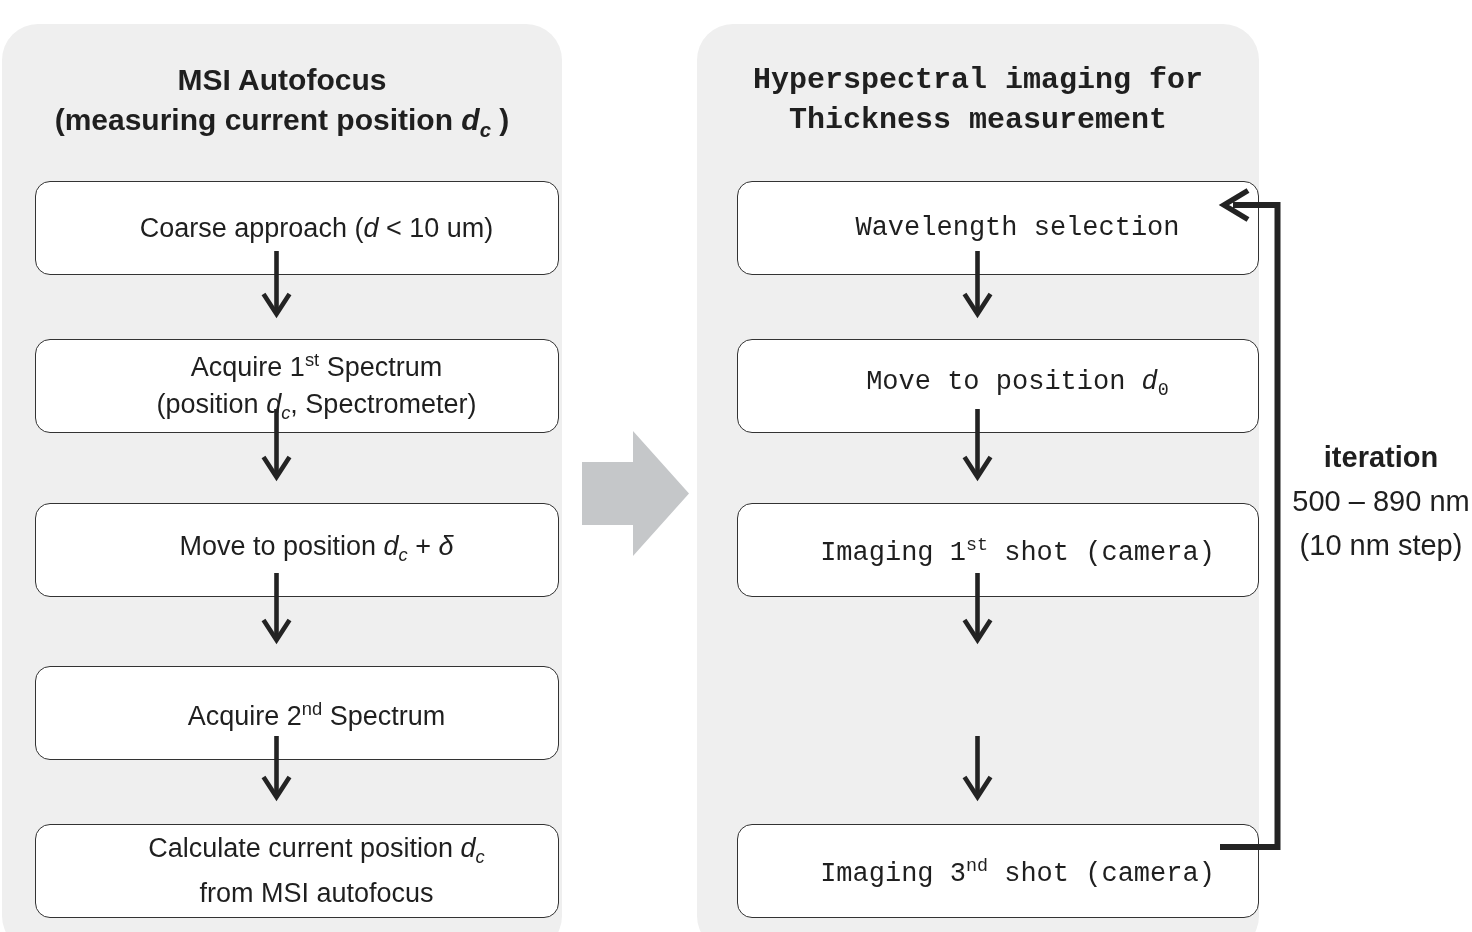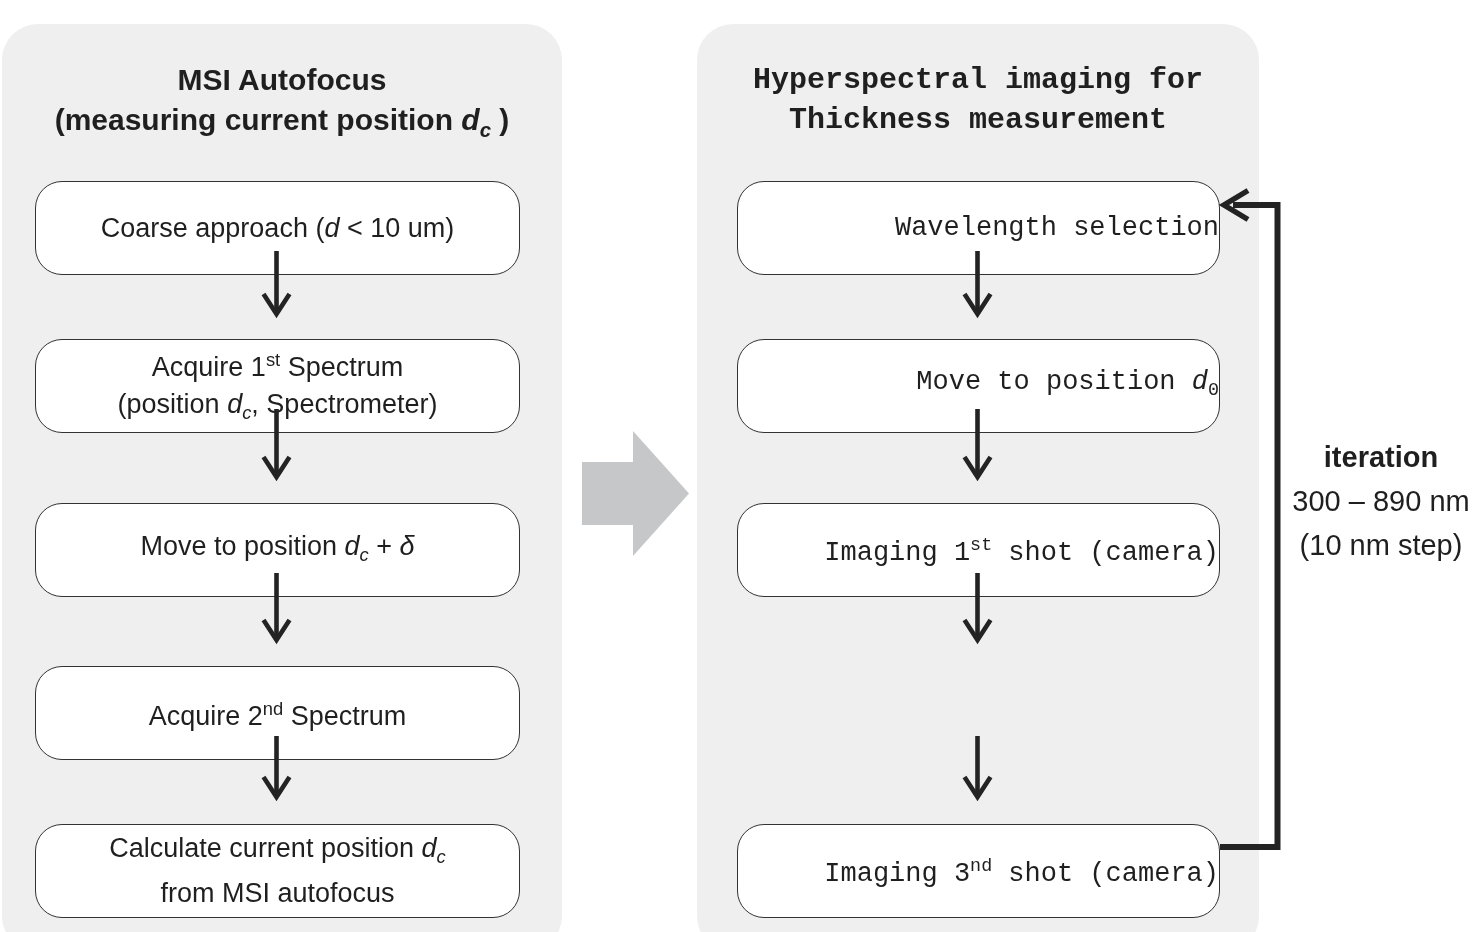--- a/index.html
+++ b/index.html
@@ -31,32 +31,33 @@
     text-align: center;
     font-weight: bold;
     font-size: 30px;
     line-height: 40px;
     white-space: nowrap;
   }
   .flow-box {
     position: absolute;
     background: #ffffff;
     border: 1.5px solid #333333;
-    border-radius: 27px;
+    border-radius: 15px;
     display: flex;
     flex-direction: column;
     align-items: center;
     justify-content: center;
     text-align: center;
     font-size: 27px;
     line-height: 37px;
     white-space: nowrap;
+    padding-left: 39px;
   }
   .panel.left  .flow-box { left: 33px; width: 483px; }
-  .panel.right .flow-box { left: 40px; width: 481px; align-items: flex-end; }
+  .panel.right .flow-box { left: 40px; width: 481px; }
   .overlay {
     position: absolute;
     left: 0; top: 0;
     width: 1472px; height: 932px;
     pointer-events: none;
   }
   .iteration-label {
     position: absolute;
     left: 1290px;
     top: 435px;
@@ -173,17 +174,17 @@
     </g>
 
     <g stroke="#232323" fill="none" stroke-linejoin="miter" stroke-miterlimit="8">
       <path d="M1220 847 L1277.5 847 L1277.5 205 L1233 205" stroke-width="6"></path>
       <path d="M1248 190.5 L1224 205 L1248 219.5" stroke-width="5.5"></path>
     </g>
   </svg>
 
   <div class="iteration-label">
     <div class="it-title">iteration</div>
-    <div>300 – 890 nm</div>
+    <div>500 – 890 nm</div>
     <div>(10 nm step)</div>
   </div>
 
 </div>
 
 </body></html>

